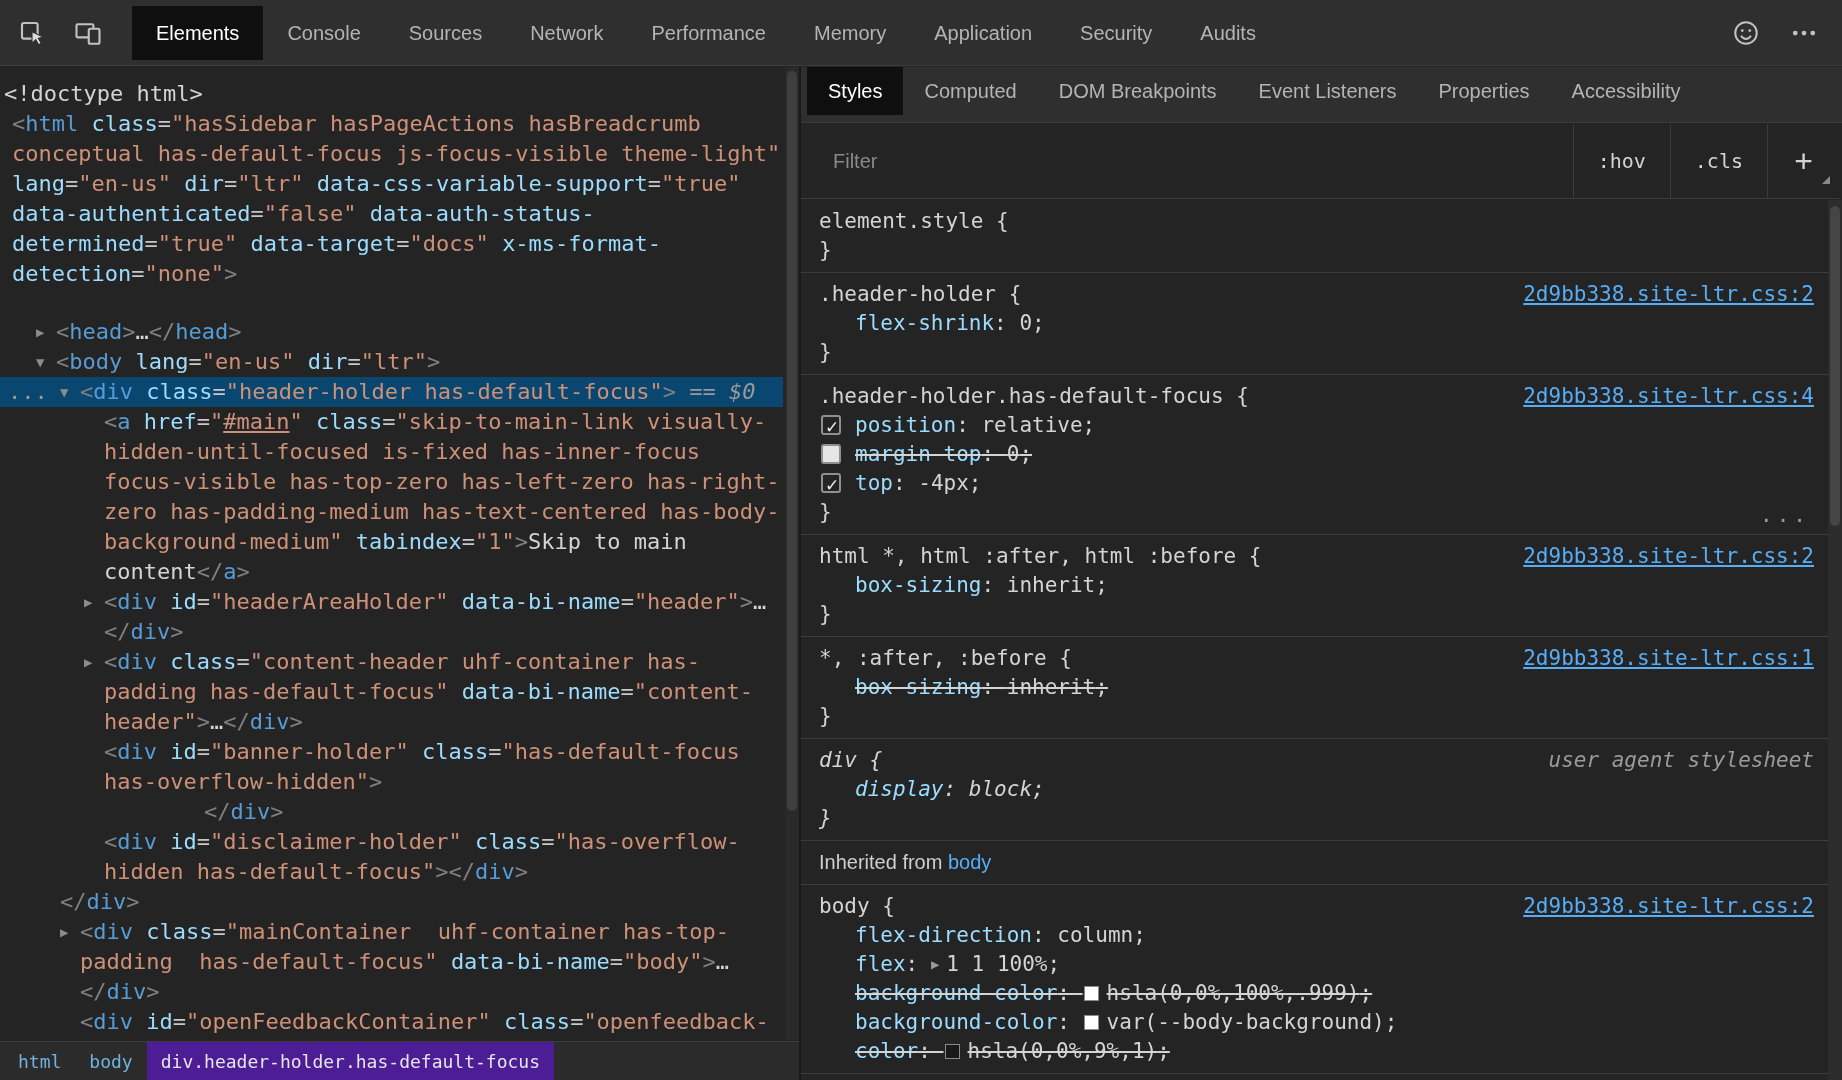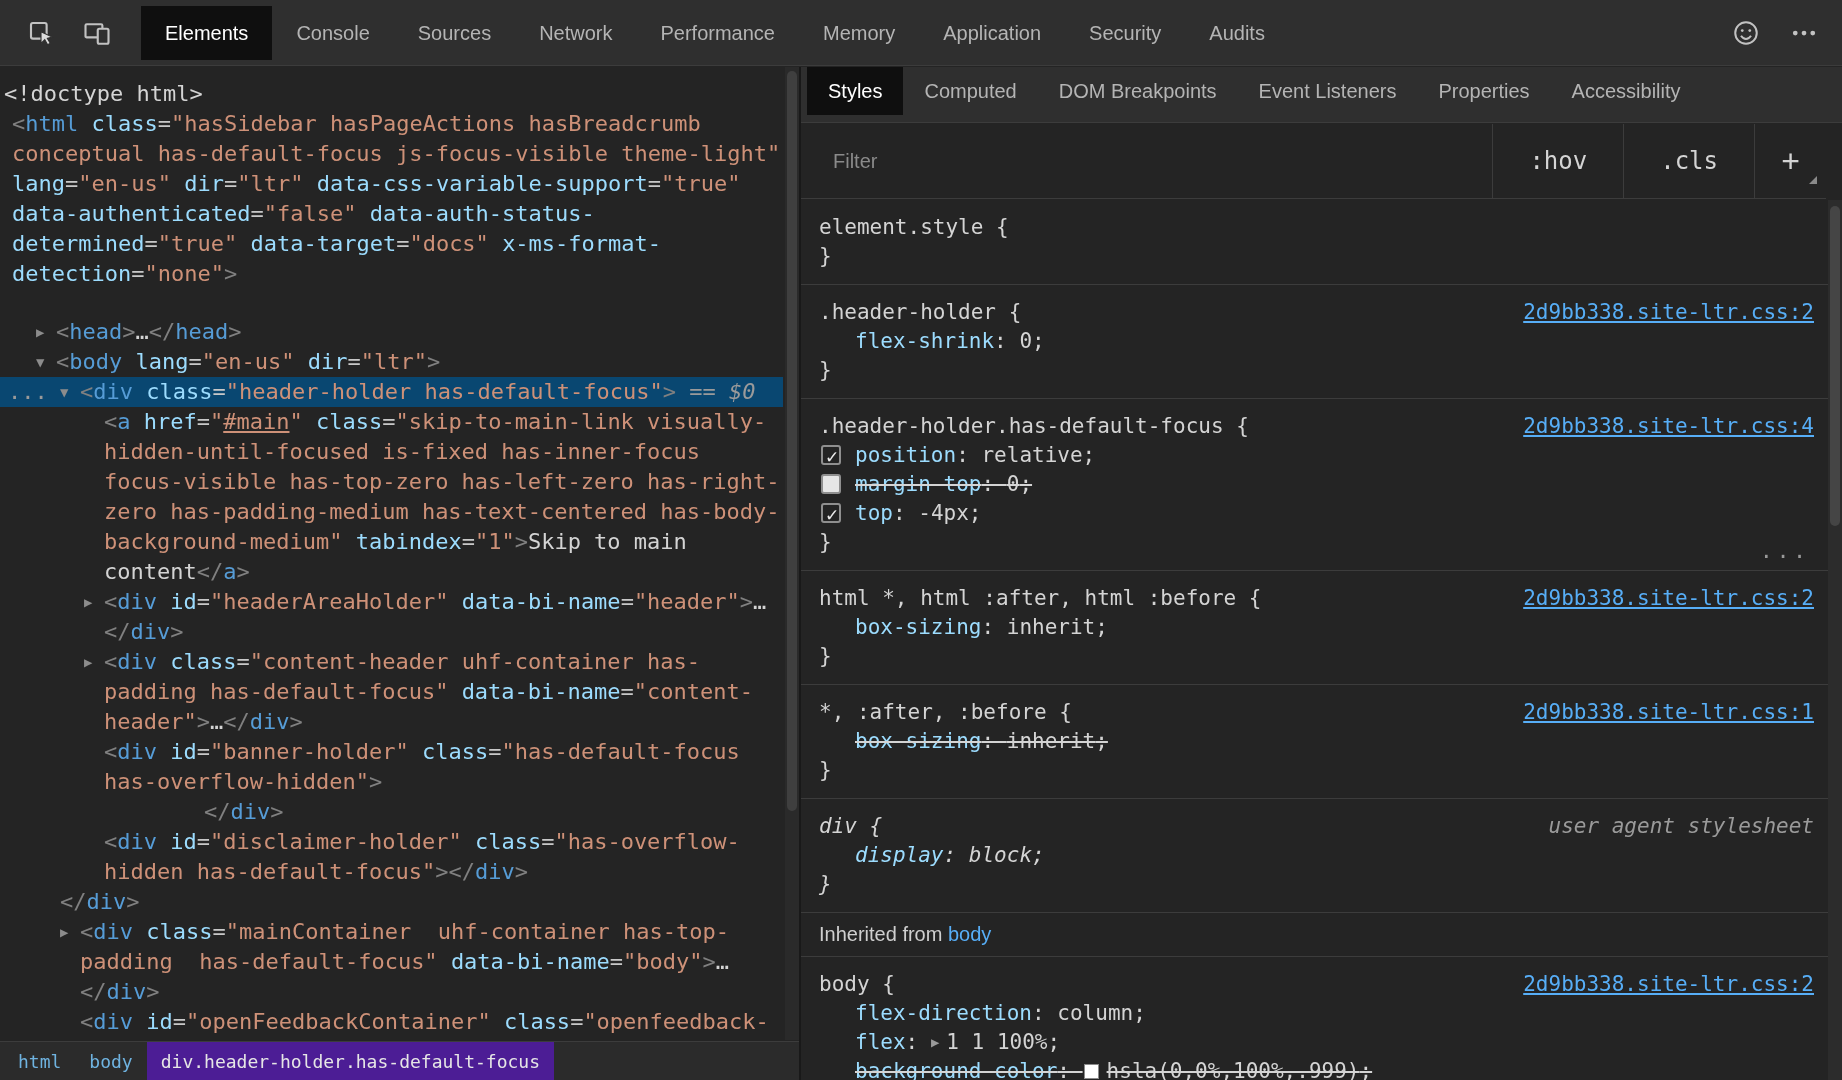--- a/index.html
+++ b/index.html
@@ -1,20 +1,20 @@
 <!DOCTYPE html>
 <html><head>
 <meta charset="utf-8">
 <style>
   * { box-sizing: border-box; margin: 0; padding: 0; }
   html, body { width: 1842px; height: 1080px; overflow: hidden; background: #242424; }
   .screen { position: relative; width: 1842px; height: 1080px; font-family: "Liberation Sans", sans-serif; color: #d4d4d4; }
 
   
-  .toolbar { position: absolute; top: 0; left: 0; right: 0; height: 66px; background: #2f2f2f; border-bottom: 1px solid #3c3c3c; display: flex; align-items: center; padding-left: 9px; }
+  .toolbar { position: absolute; top: 0; left: 0; right: 0; height: 66px; background: #2f2f2f; border-bottom: 1px solid #3c3c3c; display: flex; align-items: center; }
   .tool-icons { display: flex; align-items: center; gap: 12px; padding-left: 10px; }
   .icon-btn { width: 44px; height: 44px; display: flex; align-items: center; justify-content: center; background: none; border: none; cursor: pointer; }
   .main-tabs { display: flex; align-items: center; margin-left: 22px; height: 100%; }
   .main-tab { font-size: 20px; color: #b4b4b4; padding: 0 24px; height: 54px; line-height: 54px; background: transparent; border: none; white-space: nowrap; }
   .main-tab.selected { background: #0f0f0f; color: #ffffff; }
   .toolbar-right { margin-left: auto; display: flex; align-items: center; gap: 14px; padding-right: 16px; }
 
   
   .content { position: absolute; top: 67px; left: 0; right: 0; bottom: 0; }
   .left-panel { position: absolute; left: 0; top: 0; bottom: 0; width: 799px; background: #242424; overflow: hidden; }
@@ -43,30 +43,30 @@
   .crumbs { position: absolute; left: 0; right: 0; bottom: 0; height: 39px; background: #2b2b2b; border-top: 1px solid #3c3c3c; display: flex; align-items: stretch; padding-left: 4px; font-family: "DejaVu Sans Mono", "Liberation Mono", monospace; font-size: 18px; }
   .crumb { display: flex; align-items: center; padding: 0 14px; color: #6fb3e0; white-space: nowrap; }
   .crumb.selected { background: #4c1d95; color: #e6e6e6; }
 
   
   .side-tabs { position: absolute; top: 0; left: 0; right: 0; height: 56px; background: #2f2f2f; border-bottom: 1px solid #3c3c3c; display: flex; align-items: flex-start; padding-left: 6px; }
   .side-tab { font-size: 20px; color: #b4b4b4; padding: 0 21px; height: 48px; line-height: 48px; white-space: nowrap; }
   .side-tab.selected { background: #0f0f0f; color: #ffffff; }
 
   
-  .filter-row { position: absolute; top: 57px; left: 0; right: 16px; height: 75px; border-bottom: 1px solid #3c3c3c; display: flex; align-items: stretch; }
+  .filter-row { position: absolute; top: 57px; left: 0; right: 3px; height: 75px; border-bottom: 1px solid #3c3c3c; display: flex; align-items: stretch; }
   .filter-input { flex: 1; background: transparent; border: none; outline: none; color: #d4d4d4; font-size: 20px; padding-left: 32px; font-family: "Liberation Sans", sans-serif; }
   .filter-input::placeholder { color: #8a8a8a; }
-  .filter-btn { display: flex; align-items: center; padding: 0 36px; border-left: 1px solid #3c3c3c; color: #d4d4d4; font-family: "DejaVu Sans Mono", "Liberation Mono", monospace; font-size: 24px; cursor: pointer; }
+  .filter-btn { display: flex; align-items: center; padding: 0 24px; border-left: 1px solid #3c3c3c; color: #d4d4d4; font-family: "DejaVu Sans Mono", "Liberation Mono", monospace; font-size: 20px; cursor: pointer; }
   .add-btn { position: relative; justify-content: center; min-width: 72px; font-size: 32px; font-family: "Liberation Sans", sans-serif; padding: 0 20px; }
   .add-btn::after { content: ""; position: absolute; right: 9px; bottom: 14px; width: 0; height: 0; border-left: 8px solid transparent; border-bottom: 8px solid #8a8a8a; }
 
   
   .styles-list { position: absolute; top: 133px; left: 0; right: 0; bottom: 0; overflow: hidden; font-family: "DejaVu Sans Mono", "Liberation Mono", monospace; font-size: 21px; line-height: 29px; }
-  .rule { position: relative; padding: 13px 0; border-bottom: 1px solid #3c3c3c; }
+  .rule { position: relative; padding: 7px 0; border-bottom: 1px solid #3c3c3c; }
   .rule.italic { font-style: italic; }
   .rule-head { display: flex; padding: 0 28px 0 18px; color: #d4d4d4; }
   .selector { color: #d4d4d4; white-space: pre-wrap; }
   .css-link { margin-left: auto; color: #57aef7; text-decoration: underline; white-space: nowrap; cursor: pointer; }
   .ua-note { margin-left: auto; color: #9a9a9a; font-style: italic; white-space: nowrap; }
   .prop-line { position: relative; padding: 0 28px 0 54px; }
   .cb { position: absolute; left: 20px; top: 4px; width: 20px; height: 20px; border: 2px solid #8f8f8f; border-radius: 3px; cursor: pointer; }
   .cb.unchecked { background: #e6e6e6; }
   .cb.checked::after { content: "✓"; position: absolute; left: 2px; top: -4px; font-size: 17px; color: #ececec; font-family: "DejaVu Sans", sans-serif; }
   .prop-content { color: #d4d4d4; }

